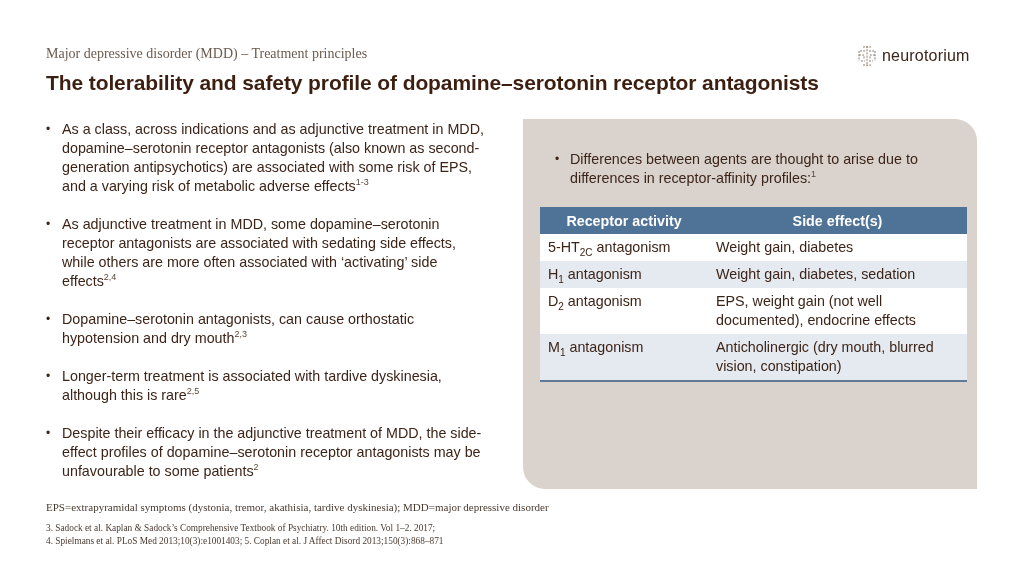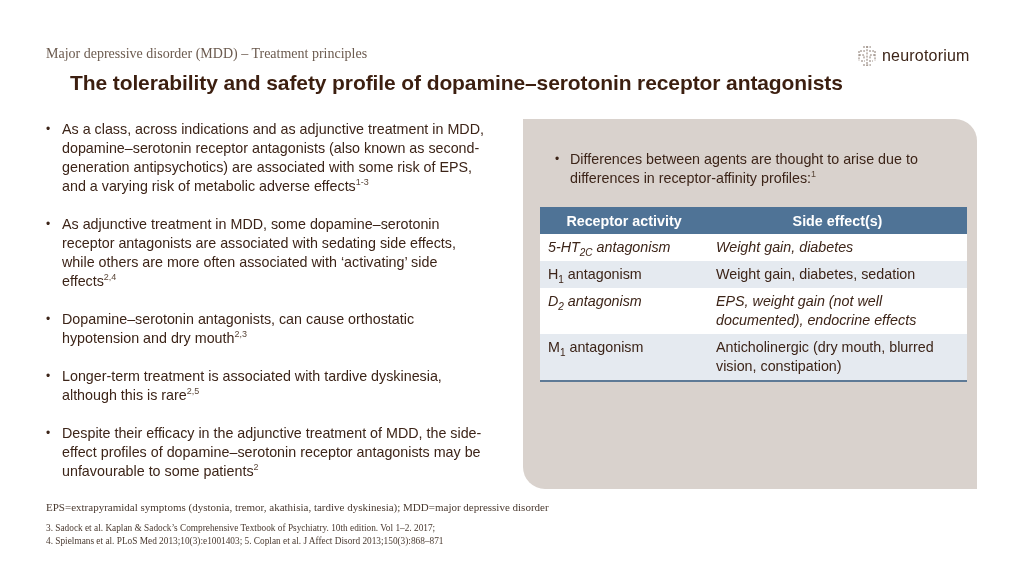--- a/index.html
+++ b/index.html
@@ -12,21 +12,20 @@
   .subtitle {
     position: absolute; left: 46px; top: 46px;
     font-family: "Liberation Serif", serif;
     font-size: 14px; color: #6b5a4e;
   }
   .title {
     position: absolute; left: 46px; top: 71px;
     font-family: "Liberation Sans", sans-serif;
     font-weight: bold; font-size: 21px; color: #3c1f10;
     letter-spacing: -0.1px;
-    margin-left: 24px;
   }
   .logo {
     position: absolute; left: 856px; top: 44px;
     display: flex; align-items: center; gap: 4px;
   }
   .logo-text { font-size: 16px; color: #3c2418; letter-spacing: 0.2px; }
   .logo svg { display: block; }
 
   .left-col {
     position: absolute; left: 44px; top: 120px; width: 440px;
@@ -60,21 +59,21 @@
     font-size: 14.3px; color: #3c2418;
     border-bottom: 2px solid #5e7a96;
   }
   table.receptors th {
     background: #4f7396; color: #ffffff; text-align: center;
     font-weight: bold; padding: 4px 8px; height: 19px;
   }
   table.receptors td {
     padding: 4px 8px; vertical-align: top; line-height: 19px;
   }
-  table.receptors tr.odd td { background: #ffffff; font-style: italic; }
+  table.receptors tr.odd td { background: #ffffff; }
   table.receptors tr.even td { background: #e5eaf0; }
   table.receptors td.c1 { width: 152px; }
 
   .abbrev {
     position: absolute; left: 46px; top: 501px;
     font-family: "Liberation Serif", serif;
     font-size: 11px; color: #4a3a30;
   }
   .refs {
     position: absolute; left: 46px; top: 522px;

